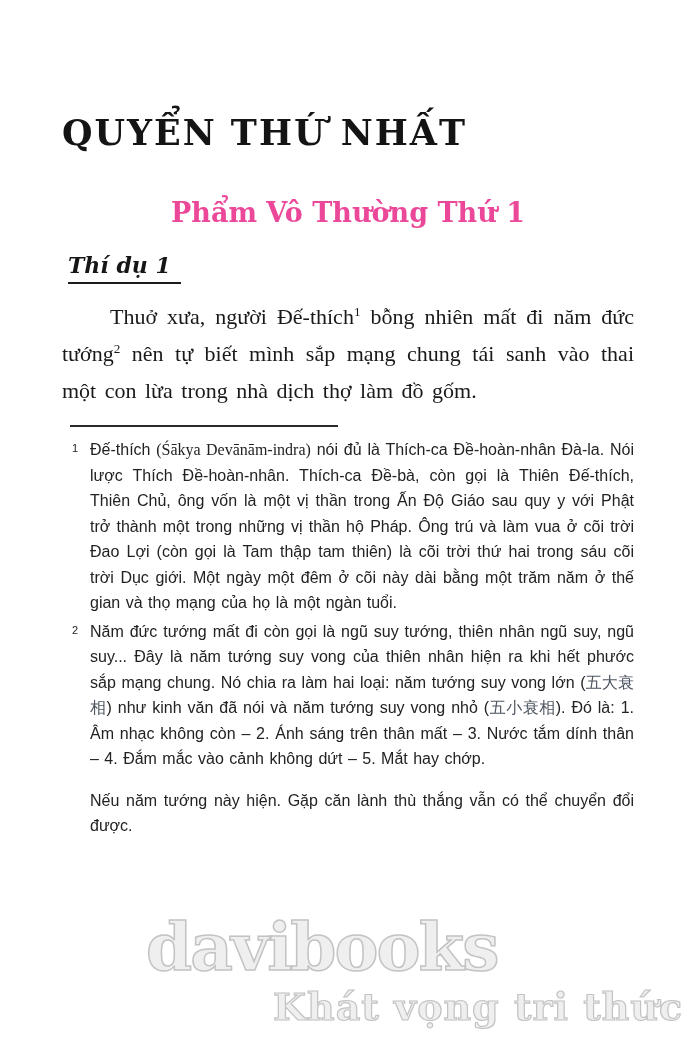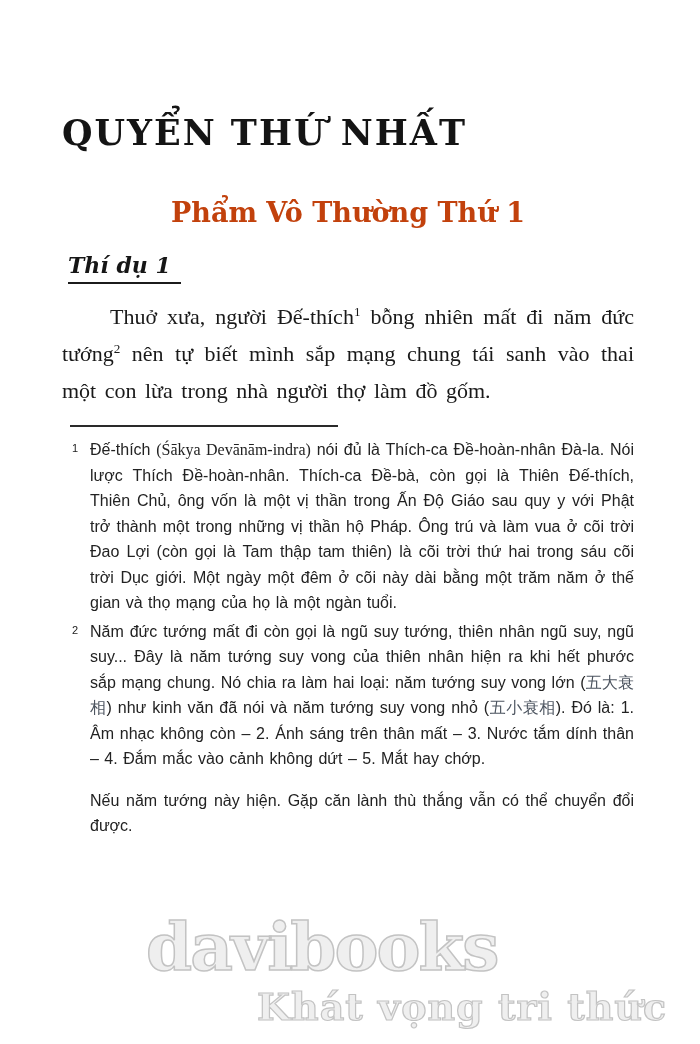--- a/index.html
+++ b/index.html
@@ -41,21 +41,21 @@
   }
   .translator-note p { margin: 0; }
 
   
   .chapter-heading {
     margin: 0 0 24px 0;
     text-align: center;
     font-family: "DejaVu Serif", serif;
     font-weight: bold;
     font-size: 27px;
-    color: #c2410c;
+    color: #ec4899;
     white-space: nowrap;
   }
 
   
   .section-label {
     display: inline-block;
     margin: 0 0 10px 6px;
     font-family: "DejaVu Serif", serif;
     font-style: italic;
     font-weight: bold;
@@ -123,21 +123,21 @@
     font-size: 66px;
     letter-spacing: -2px;
     color: rgba(190,190,190,0.25);
     -webkit-text-stroke: 1.5px #c3c3c3;
     white-space: nowrap;
     user-select: none;
   }
   .watermark-tagline {
     position: absolute;
     z-index: 0;
-    left: 257px;
+    left: 273px;
     top: 984px;
     font-family: "DejaVu Serif", serif;
     font-weight: bold;
     font-size: 38px;
     letter-spacing: 1px;
     color: rgba(190,190,190,0.25);
     -webkit-text-stroke: 1.2px #c3c3c3;
     white-space: nowrap;
     user-select: none;
   }
@@ -154,21 +154,21 @@
 
     <h1 class="book-title">QUYỂN THỨ NHẤT</h1>
 
 
     <h2 class="chapter-heading">Phẩm Vô Thường Thứ 1</h2>
 
     <div>
       <span class="section-label">Thí dụ 1</span>
     </div>
 
-    <p class="story"><span class="indent"></span><span>Thuở xưa, người Đế-thích</span><sup>1</sup><span> bỗng nhiên mất đi năm đức tướng</span><sup>2</sup><span> nên tự biết mình sắp mạng chung tái sanh vào thai một con lừa trong nhà người thợ làm đồ gốm.</span></p>
+    <p class="story"><span class="indent"></span><span>Thuở xưa, người Đế-thích</span><sup>1</sup><span> bỗng nhiên mất đi năm đức tướng</span><sup>2</sup><span> nên tự biết mình sắp mạng chung tái sanh vào thai một con lừa trong nhà dịch thợ làm đồ gốm.</span></p>
 
     <div class="fn-sep"></div>
 
     <div class="footnote">
       <sup class="fn-marker">1</sup><span>Đế-thích </span><span class="sanskrit">(Śākya Devānām-indra)</span><span> nói đủ là Thích-ca Đề-hoàn-nhân Đà-la. Nói lược Thích Đề-hoàn-nhân. Thích-ca Đề-bà, còn gọi là Thiên Đế-thích, Thiên Chủ, ông vốn là một vị thần trong Ấn Độ Giáo sau quy y với Phật trở thành một trong những vị thần hộ Pháp. Ông trú và làm vua ở cõi trời Đao Lợi (còn gọi là Tam thập tam thiên) là cõi trời thứ hai trong sáu cõi trời Dục giới. Một ngày một đêm ở cõi này dài bằng một trăm năm ở thế gian và thọ mạng của họ là một ngàn tuổi.</span>
     </div>
 
     <div class="footnote">
       <sup class="fn-marker">2</sup><span>Năm đức tướng mất đi còn gọi là ngũ suy tướng, thiên nhân ngũ suy, ngũ suy... Đây là năm tướng suy vong của thiên nhân hiện ra khi hết phước sắp mạng chung. Nó chia ra làm hai loại: năm tướng suy vong lớn (</span><span class="cjk">五大衰相</span><span>) như kinh văn đã nói và năm tướng suy vong nhỏ (</span><span class="cjk">五小衰相</span><span>). Đó là: 1. Âm nhạc không còn – 2. Ánh sáng trên thân mất – 3. Nước tắm dính thân – 4. Đắm mắc vào cảnh không dứt – 5. Mắt hay chớp.</span>
       <div class="fn-cont">Nếu năm tướng này hiện. Gặp căn lành thù thắng vẫn có thể chuyển đổi được.</div>

